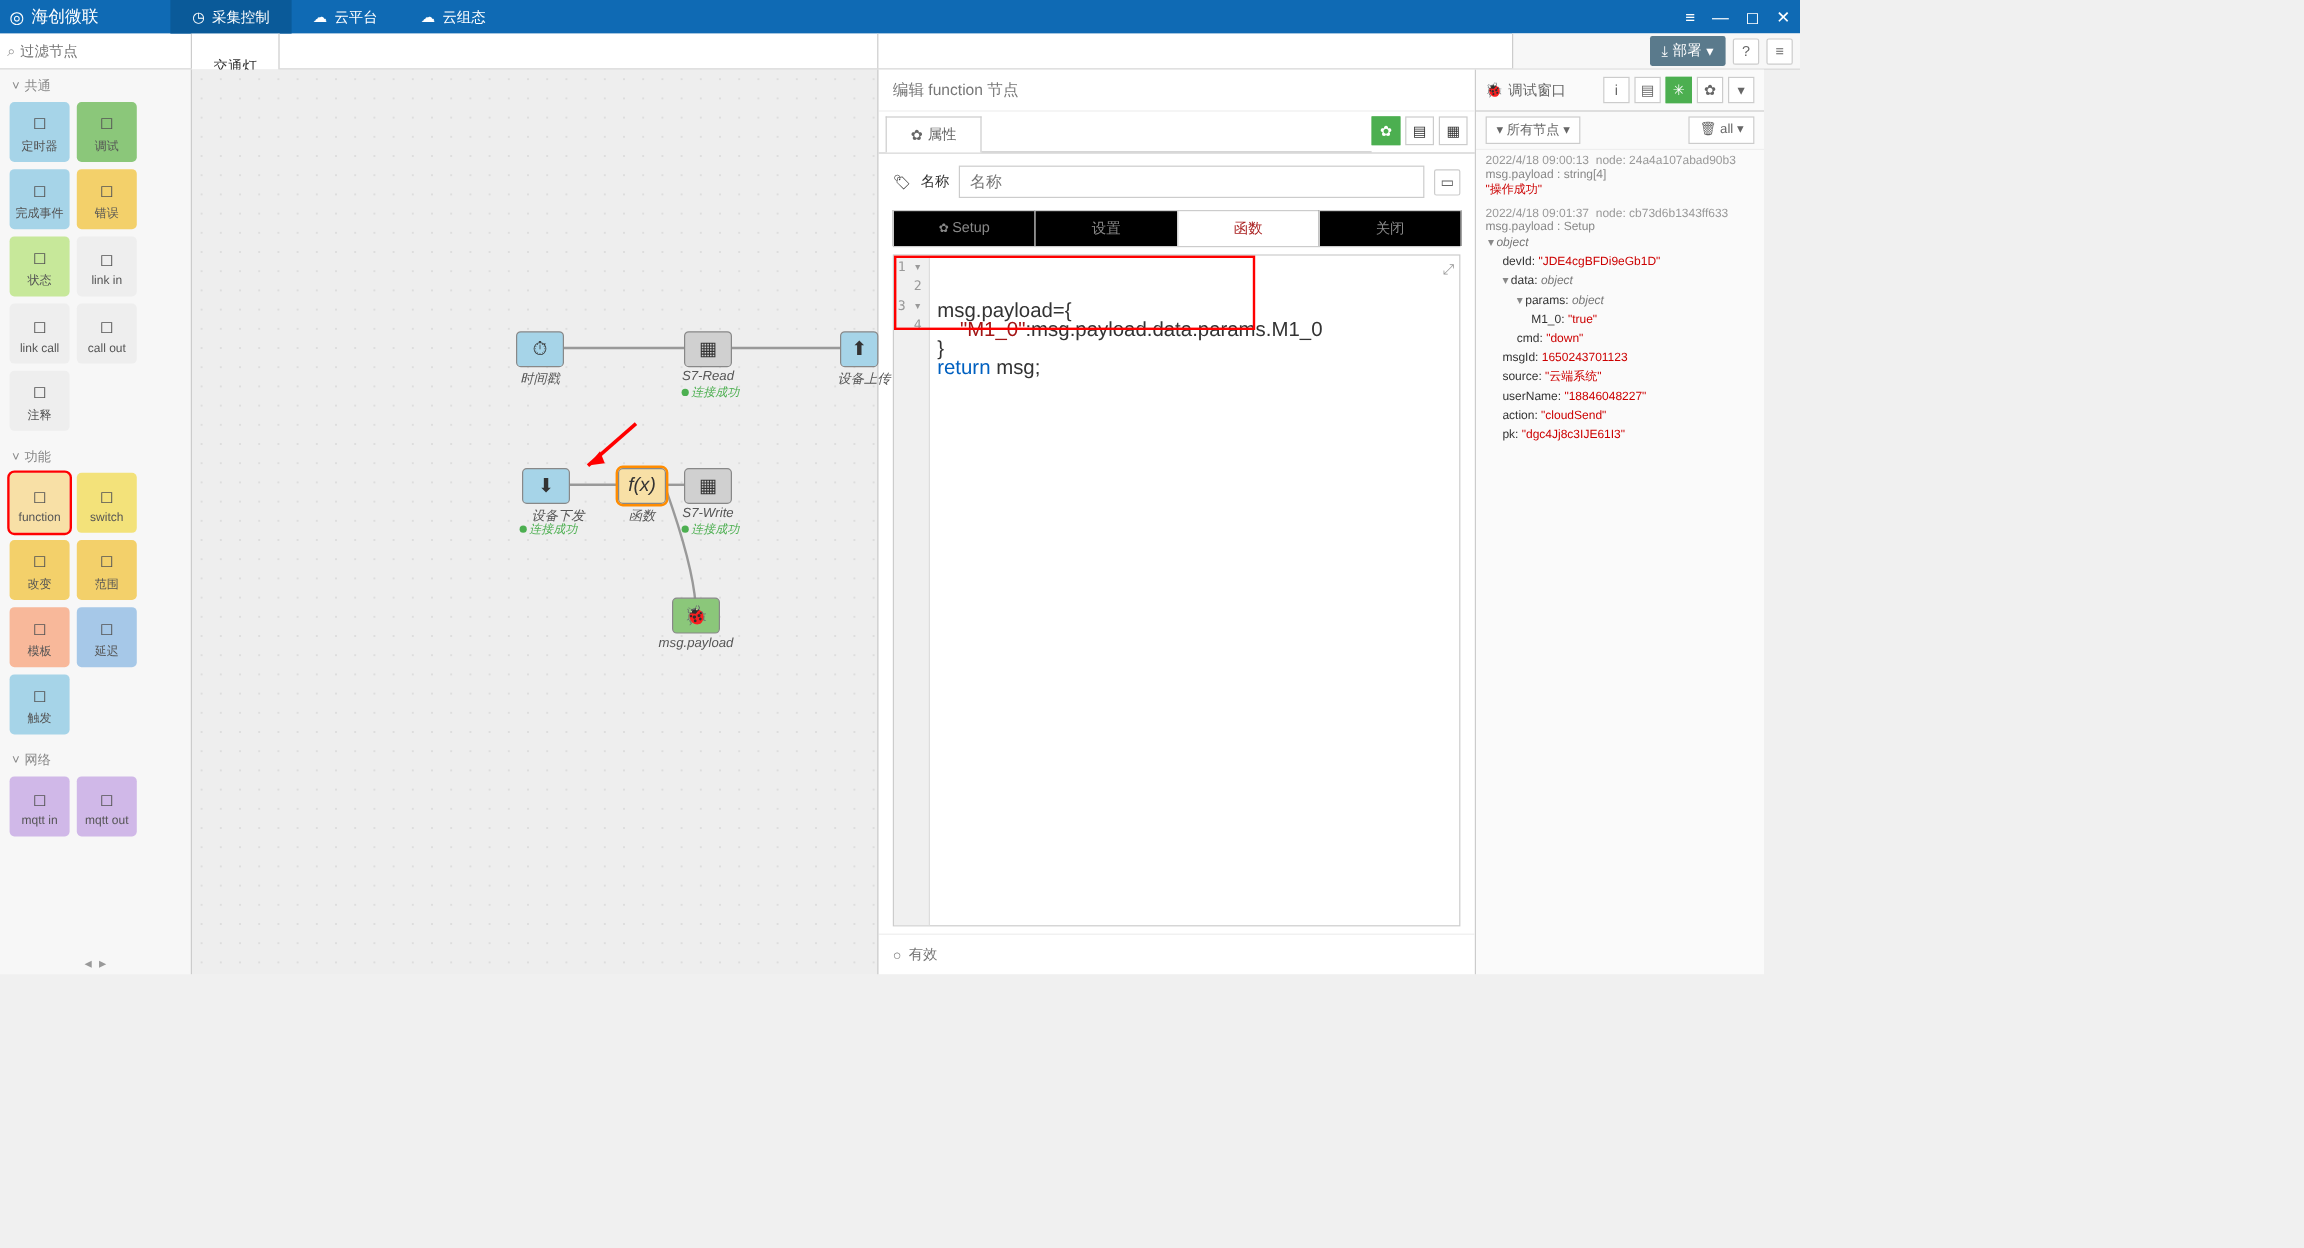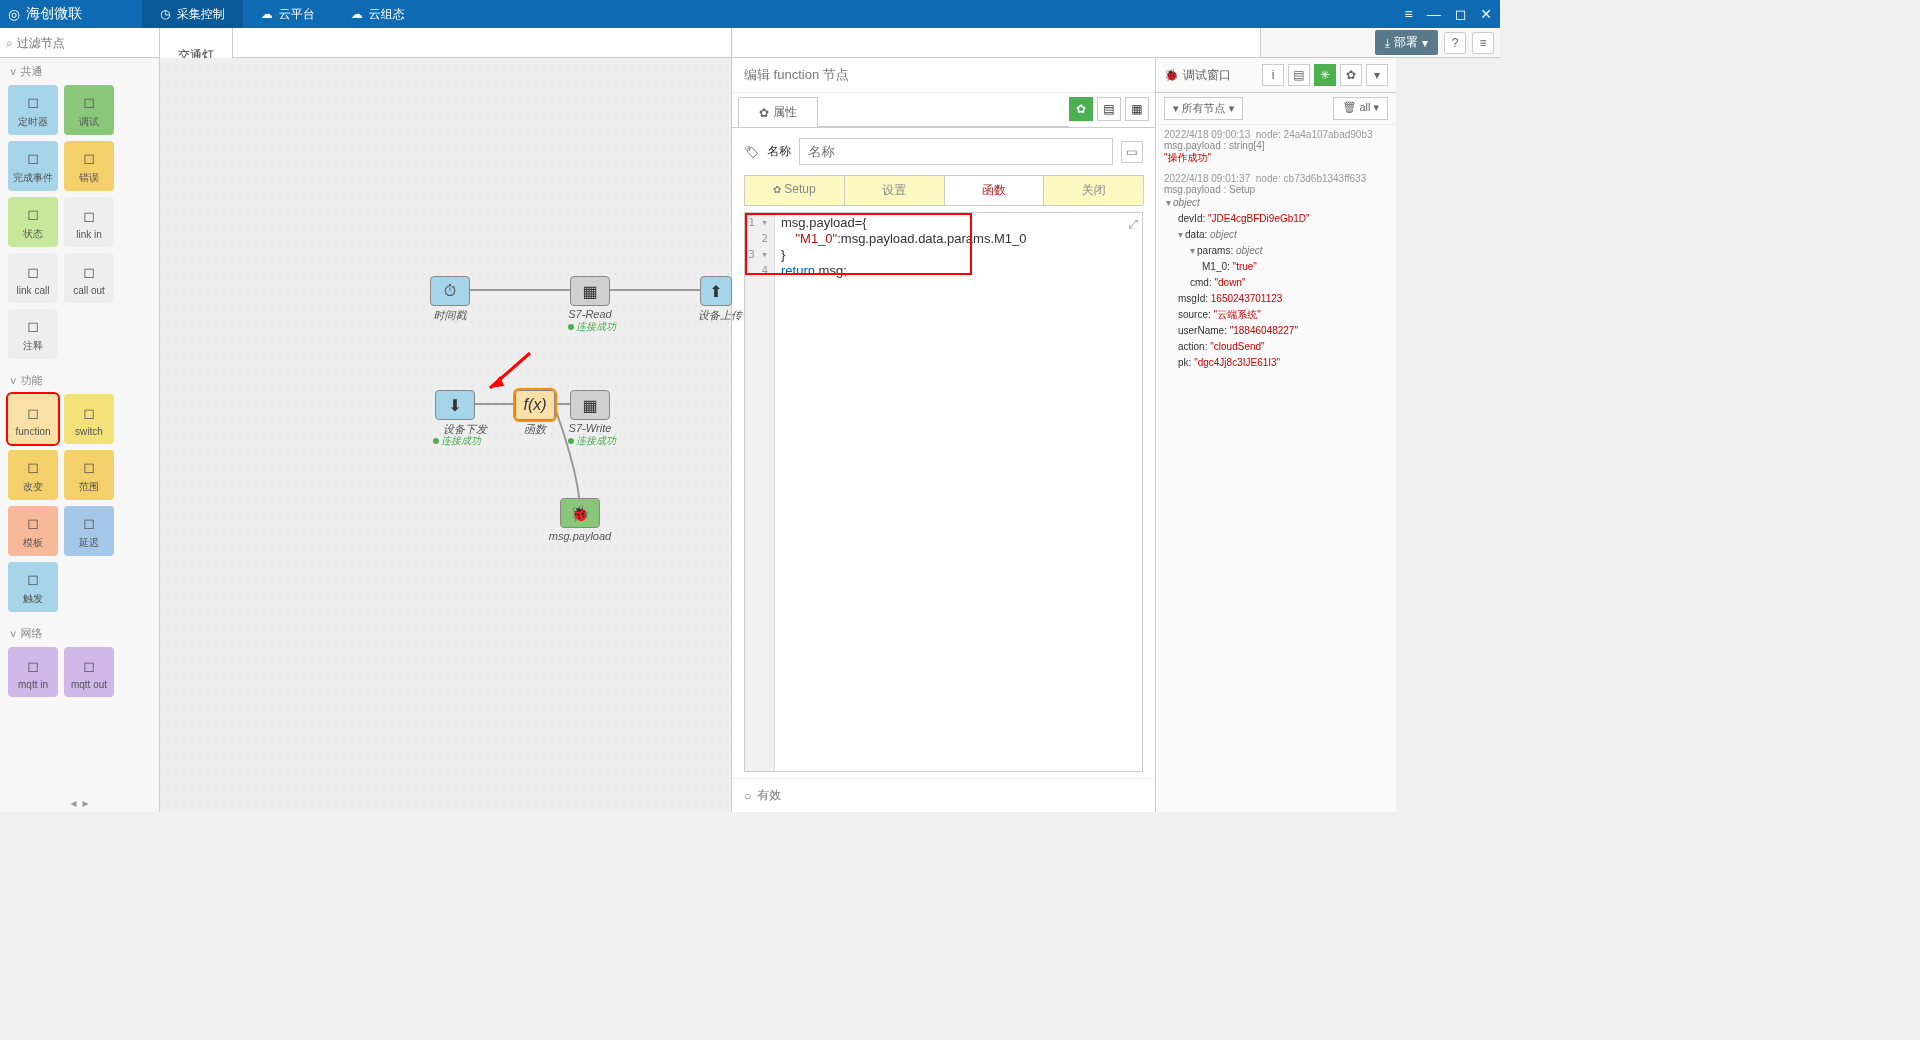--- a/index.html
+++ b/index.html
@@ -40,41 +40,41 @@
 
 
 .canvas { width: 572px; background: #eee; background-image: radial-gradient(#ddd 1px, transparent 1px); background-size: 16px 16px; position: relative; border-right: 1px solid #ccc; }
 .flownode { position: absolute; width: 40px; height: 30px; border-radius: 4px; border: 1px solid #888; display: flex; align-items: center; justify-content: center; font-size: 16px; }
 .flowlabel { position: absolute; font-size: 11px; color: #555; text-align: center; width: 80px; font-style: italic; }
 .statusdot { position: absolute; width: 6px; height: 6px; border-radius: 50%; background: #4caf50; }
 .wire { position: absolute; pointer-events: none; }
 .arrowimg { position: absolute; }
 
 
-.editor { width: 424px; background: #fff; border-right: 1px solid #ccc; display: flex; flex-direction: column; }
+.editor { width: 498px; background: #fff; border-right: 1px solid #ccc; display: flex; flex-direction: column; }
 .editor .ehead { padding: 8px 12px; color: #777; font-size: 13px; border-bottom: 1px solid #eee; }
 .editor .erow1 { padding: 8px 12px; display: flex; gap: 8px; border-bottom: 1px solid #eee; }
 .btn { padding: 5px 14px; border: 1px solid #ccc; background: #fff; cursor: pointer; border-radius: 2px; }
 .btn.primary { background: #1a3f6b; color: #fff; border-color: #1a3f6b; }
 .editor .etabs { display: flex; border-bottom: 1px solid #ccc; }
 .editor .etabs .et { padding: 6px 20px; border: 1px solid #ccc; border-bottom: none; margin-left: 6px; margin-top: 4px; background: #fff; display: flex; align-items: center; gap: 4px; color: #666; cursor: pointer; }
 .editor .etabs .filler { flex: 1; border-bottom: 1px solid #ccc; }
 .editor .etabs .iconrow { margin-left: auto; display: flex; gap: 4px; padding: 4px 6px 0 0; }
 .editor .iconrow .sq { width: 24px; height: 24px; border: 1px solid #ccc; display: flex; align-items: center; justify-content: center; cursor: pointer; }
 .editor .iconrow .sq.green { background: #4caf50; color: #fff; border-color: #4caf50; }
 .editor .namerow { padding: 10px 12px; display: flex; align-items: center; gap: 8px; }
 .editor .namerow input { flex: 1; border: 1px solid #ccc; padding: 5px 8px; }
 .editor .codetabs { display: flex; margin: 0 12px; border-bottom: 1px solid #ccc; }
-.editor .codetabs .ct { flex: 1; padding: 6px 0; text-align: center; border: 1px solid #ccc; border-bottom: none; margin-right: -1px; color: #888; cursor: pointer; background: #fef9c3; }
+.editor .codetabs .ct { flex: 1; padding: 6px 0; text-align: center; border: 1px solid #ccc; border-bottom: none; margin-right: -1px; color: #888; cursor: pointer; background: #000000; }
 .editor .codetabs .ct.active { color: #a22; background: #fff; font-weight: 500; }
 .codearea { margin: 6px 12px; border: 1px solid #ccc; position: relative; flex: 1; min-height: 0; }
 .codearea .redbox { position: absolute; left: 0; top: 0; right: 170px; height: 62px; border: 2px solid red; pointer-events: none; }
 .codearea .gutter { position: absolute; left: 0; top: 0; bottom: 0; width: 30px; background: #f0f0f0; border-right: 1px solid #ddd; padding-top: 2px; }
 .codearea .gutter div { text-align: right; padding-right: 6px; color: #999; font-family: monospace; line-height: 16px; font-size: 11px; }
-.codearea .code { padding: 2px 0 0 36px; font-family: Consolas, monospace; font-size: 13px; line-height: 16px; }
+.codearea .code { padding: 2px 0 0 36px; font-family: Consolas, monospace; font-size: 17px; line-height: 16px; margin-top: 36px; }
 .codearea .expand { position: absolute; top: 4px; right: 4px; color: #999; cursor: pointer; }
 .editor .footer { padding: 8px 12px; border-top: 1px solid #eee; display: flex; align-items: center; gap: 6px; color: #777; }
 
 
 .debug { width: 240px; background: #fafafa; display: flex; flex-direction: column; }
 .debug .dhead { padding: 6px 8px; display: flex; align-items: center; gap: 4px; border-bottom: 1px solid #ccc; color: #666; }
 .debug .dhead .title { flex: 1; }
 .debug .dhead .tbtn { width: 22px; height: 22px; border: 1px solid #ccc; background: #fff; display: flex; align-items: center; justify-content: center; cursor: pointer; }
 .debug .dhead .tbtn.green { background: #4caf50; color: #fff; border-color: #4caf50; }
 .debug .dfilter { padding: 4px 8px; display: flex; gap: 6px; border-bottom: 1px solid #eee; }

